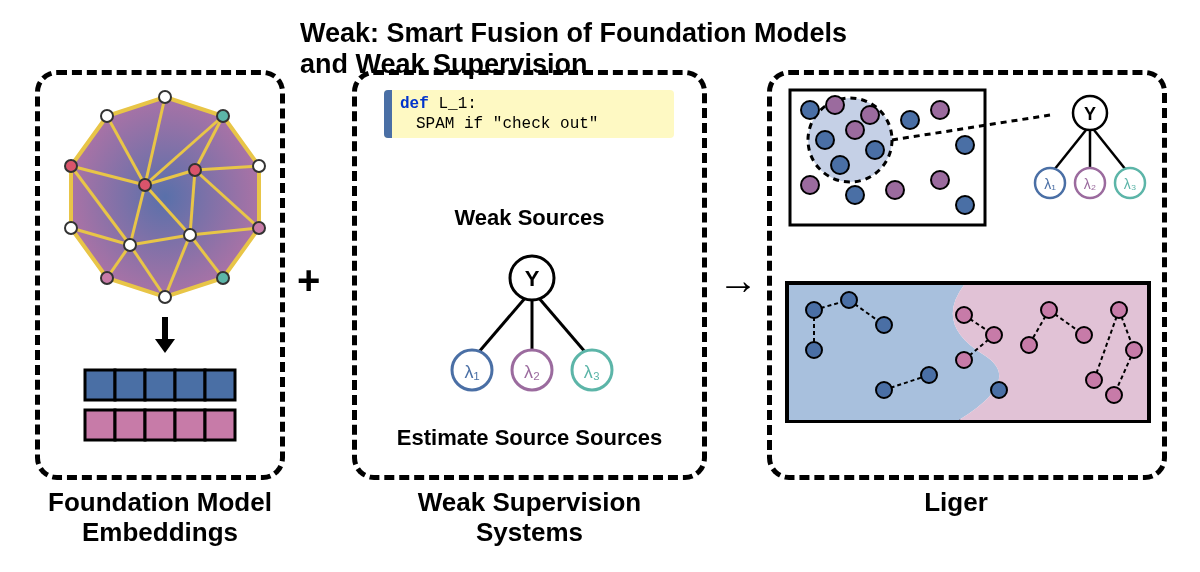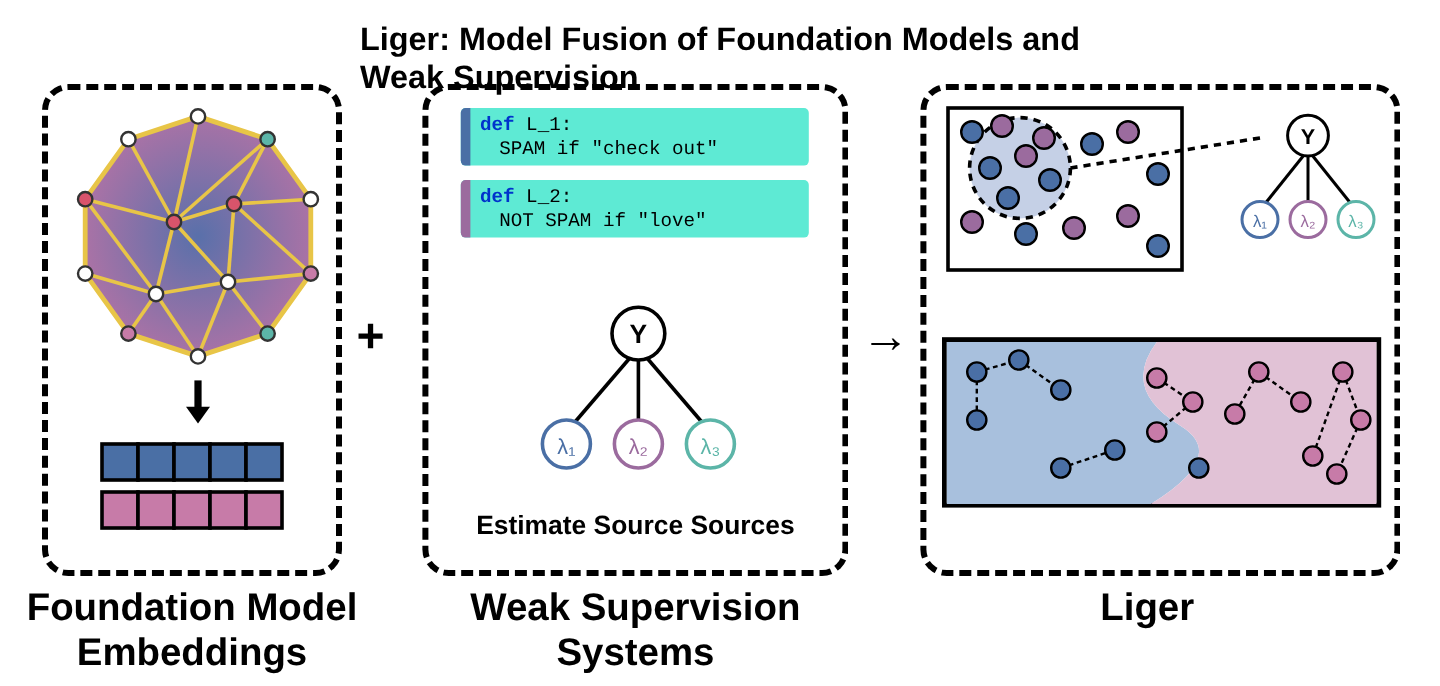--- a/index.html
+++ b/index.html
@@ -22,21 +22,21 @@
   }
   .panel {
     position: absolute;
     border: 5px dashed #000;
     border-radius: 22px;
   }
   .panel-label {
     position: absolute;
     width: 100%;
     text-align: center;
-    font-size: 32px;
+    font-size: 26px;
     font-weight: 700;
     color: #000;
     line-height: 1.15;
   }
   .plus, .arrow-sym {
     position: absolute;
     font-size: 40px;
     font-weight: 700;
     color: #000;
   }
@@ -48,21 +48,21 @@
   #label-mid { left: 352px; top: 488px; width: 355px; }
   
   #panel-right { left: 767px; top: 70px; width: 400px; height: 410px; }
   #label-right { left: 756px; top: 488px; width: 400px; }
   .plus { left: 297px; top: 258px; }
   .arrow-sym { left: 718px; top: 258px; }
 
   
   .code-box {
     position: absolute;
-    background: #5eead4;
+    background: #fef9c3;
     border-radius: 4px;
     font-family: "Courier New", monospace;
     font-size: 16px;
     line-height: 1.25;
     padding: 4px 8px 4px 16px;
     color: #000;
   }
   .code-box .bar {
     position: absolute;
     left: 0; top: 0; bottom: 0;
@@ -75,21 +75,21 @@
     font-size: 22px;
     font-weight: 700;
     text-align: center;
     color: #000;
   }
   svg { position: absolute; }
 </style>
 </head>
 <body>
 
-<div class="title">Liger: Model Fusion of Foundation Models and Weak Supervision</div>
+<div class="title">Weak: Smart Fusion of Foundation Models and Weak Supervision</div>
 
 <div id="panel-left" class="panel">
   <svg width="220" height="220" style="left:15px; top:10px;">
     <defs>
       <radialGradient id="dg" cx="50%" cy="50%" r="60%">
         <stop offset="0%" stop-color="#5970aa"></stop>
         <stop offset="100%" stop-color="#b973a5"></stop>
       </radialGradient>
     </defs>
     <polygon points="110,12 168,31 204,81 204,143 168,193 110,212 52,193 16,143 16,81 52,31" fill="url(#dg)" stroke="#e8c547" stroke-width="4"></polygon>
@@ -156,25 +156,21 @@
 Embeddings</div>
 
 <div class="plus">+</div>
 
 <div id="panel-mid" class="panel">
   <div class="code-box" style="left:27px; top:15px; width:290px;">
     <div class="bar" style="background:#4a6fa5;"></div>
     <div><span class="kw">def</span> <span>L_1:</span></div>
     <div style="padding-left:16px;">SPAM if "check out"</div>
   </div>
-  <div class="code-box" style="left:27px; top:75px; width:290px;">
-    <div class="bar" style="background:#9b6b9e;"></div>
-    <div><span class="kw">def</span> <span>L_2:</span></div>
-    <div style="padding-left:16px;">NOT SPAM if "love"</div>
-  </div>
+  <div class="sub-label" style="left:0; width:100%; top:130px;">Weak Sources</div>
 
   <svg width="200" height="150" style="left:75px; top:175px;">
     <line x1="100" y1="40" x2="40" y2="110" stroke="#000" stroke-width="3"></line>
     <line x1="100" y1="40" x2="100" y2="110" stroke="#000" stroke-width="3"></line>
     <line x1="100" y1="40" x2="160" y2="110" stroke="#000" stroke-width="3"></line>
     <circle cx="100" cy="28" r="22" fill="#fff" stroke="#000" stroke-width="3"></circle>
     <text x="100" y="36" text-anchor="middle" font-size="22" font-weight="700">Y</text>
     <circle cx="40" cy="120" r="20" fill="#fff" stroke="#4a6fa5" stroke-width="3"></circle>
     <text x="40" y="128" text-anchor="middle" font-size="18" fill="#4a6fa5">λ₁</text>
     <circle cx="100" cy="120" r="20" fill="#fff" stroke="#9b6b9e" stroke-width="3"></circle>

